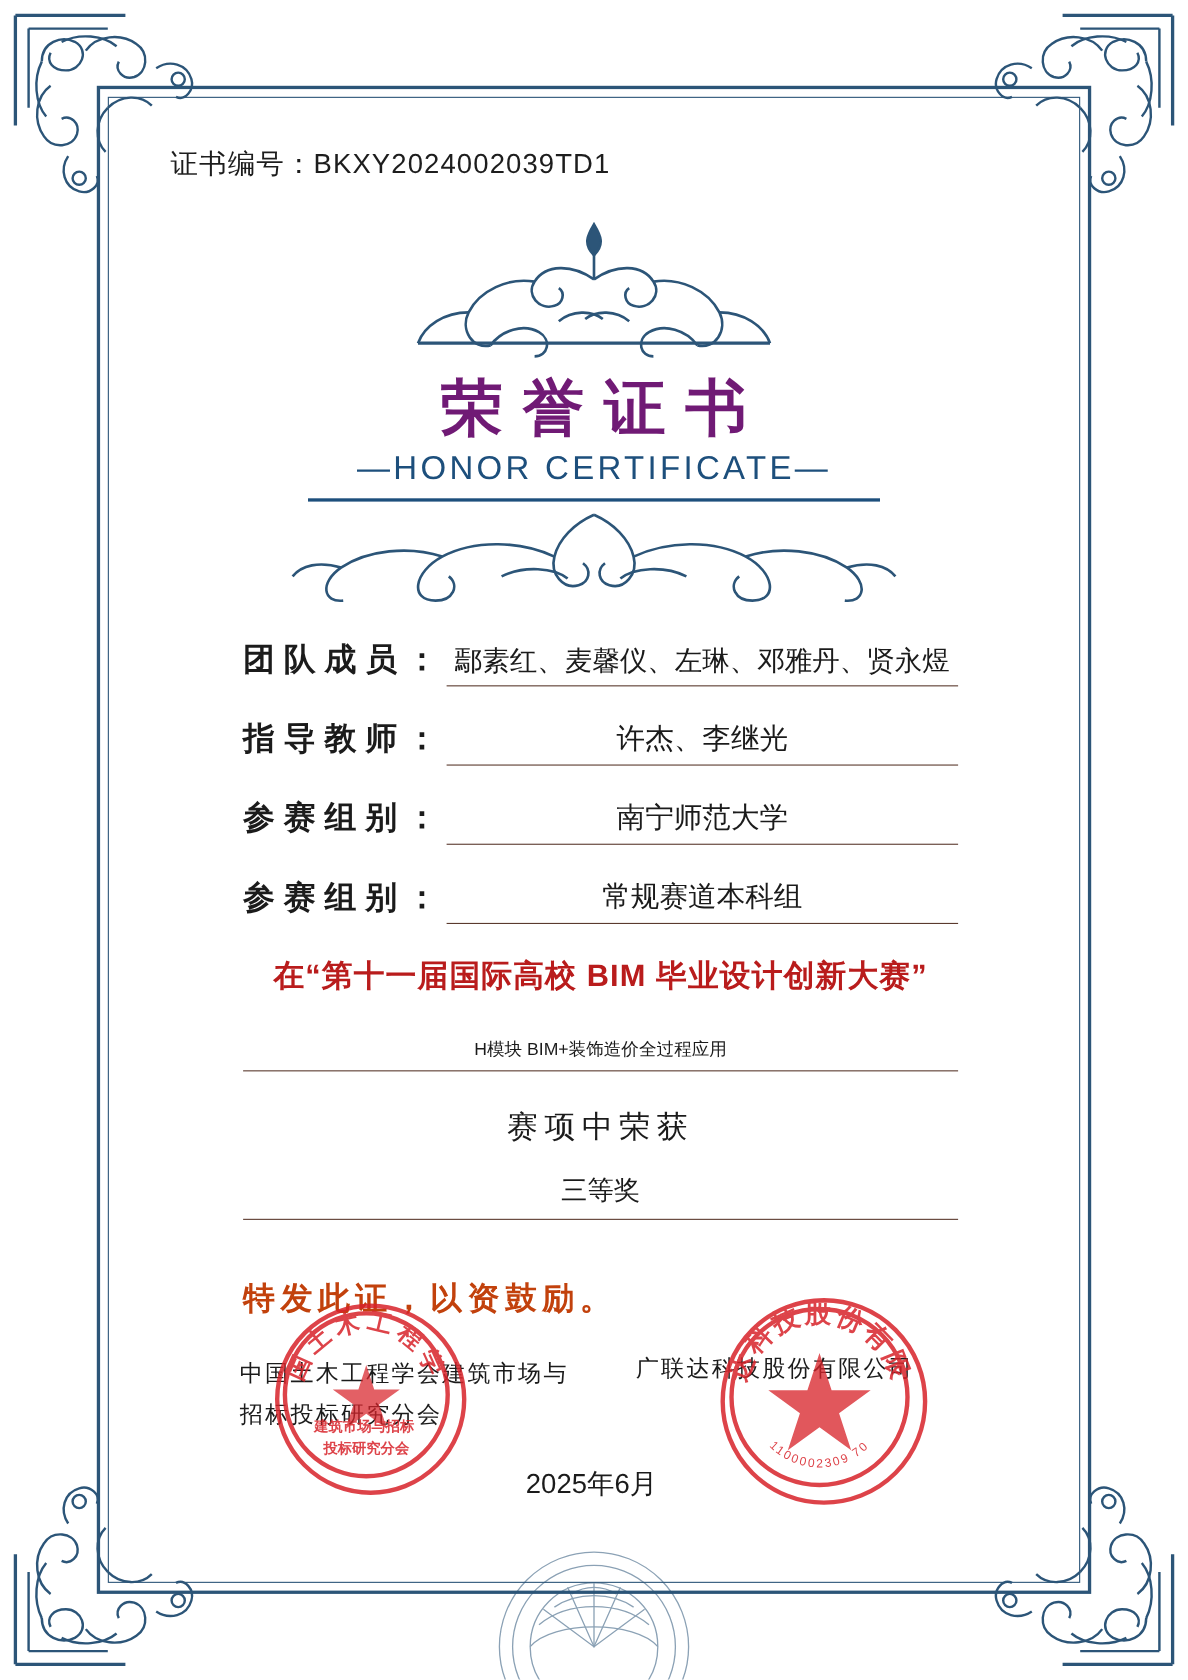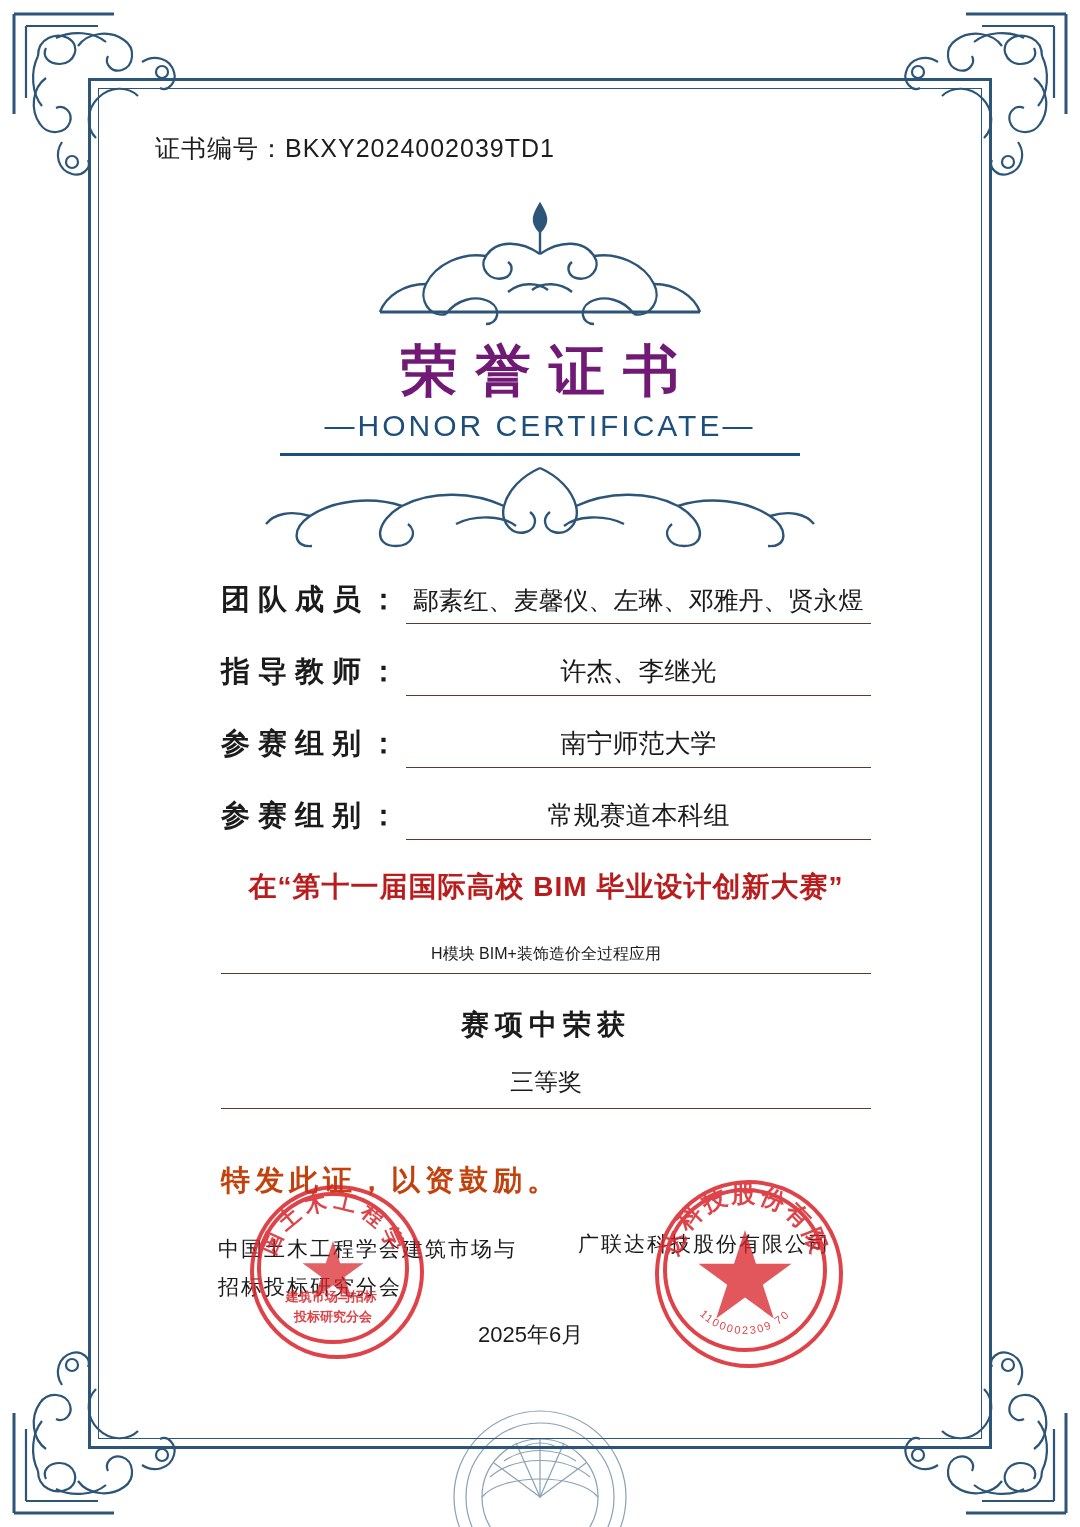--- a/index.html
+++ b/index.html
@@ -155,21 +155,21 @@
   .module-line {
     font-size: 16px;
     color: #1b1b1b;
     border-bottom: 1.5px solid #5b3a2e;
     padding-bottom: 8px;
     margin-top: 38px;
     font-family: Liberation Sans, sans-serif;
   }
   .won-line {
     font-size: 28px;
-    font-weight: bold;
+    font-weight: normal;
     letter-spacing: 6px;
     color: #1b1b1b;
     margin-top: 32px;
     font-family: "Liberation Sans", sans-serif;
   }
   .award-line {
     font-size: 24px;
     color: #1b1b1b;
     border-bottom: 1.5px solid #5b3a2e;
     padding-bottom: 10px;
@@ -212,22 +212,22 @@
     top: 0;
     width: 320px;
     font-size: 21px;
     letter-spacing: 2px;
     color: #1b1b1b;
     font-family: "Liberation Sans", sans-serif;
   }
   .issue-date {
     position: absolute;
     left: 478px;
-    top: 90px;
-    font-size: 22px;
+    top: 102px;
+    font-size: 25px;
     color: #1b1b1b;
     font-family: "Liberation Sans", sans-serif;
   }
 
   
   .seal {
     position: absolute;
     border-radius: 50%;
     border: 4px solid #d8232a;
     opacity: 0.85;

